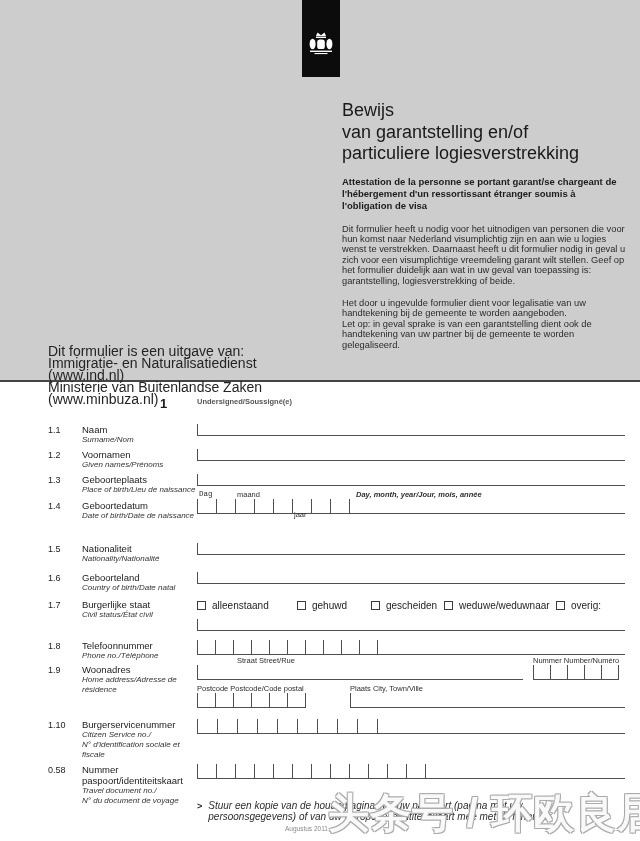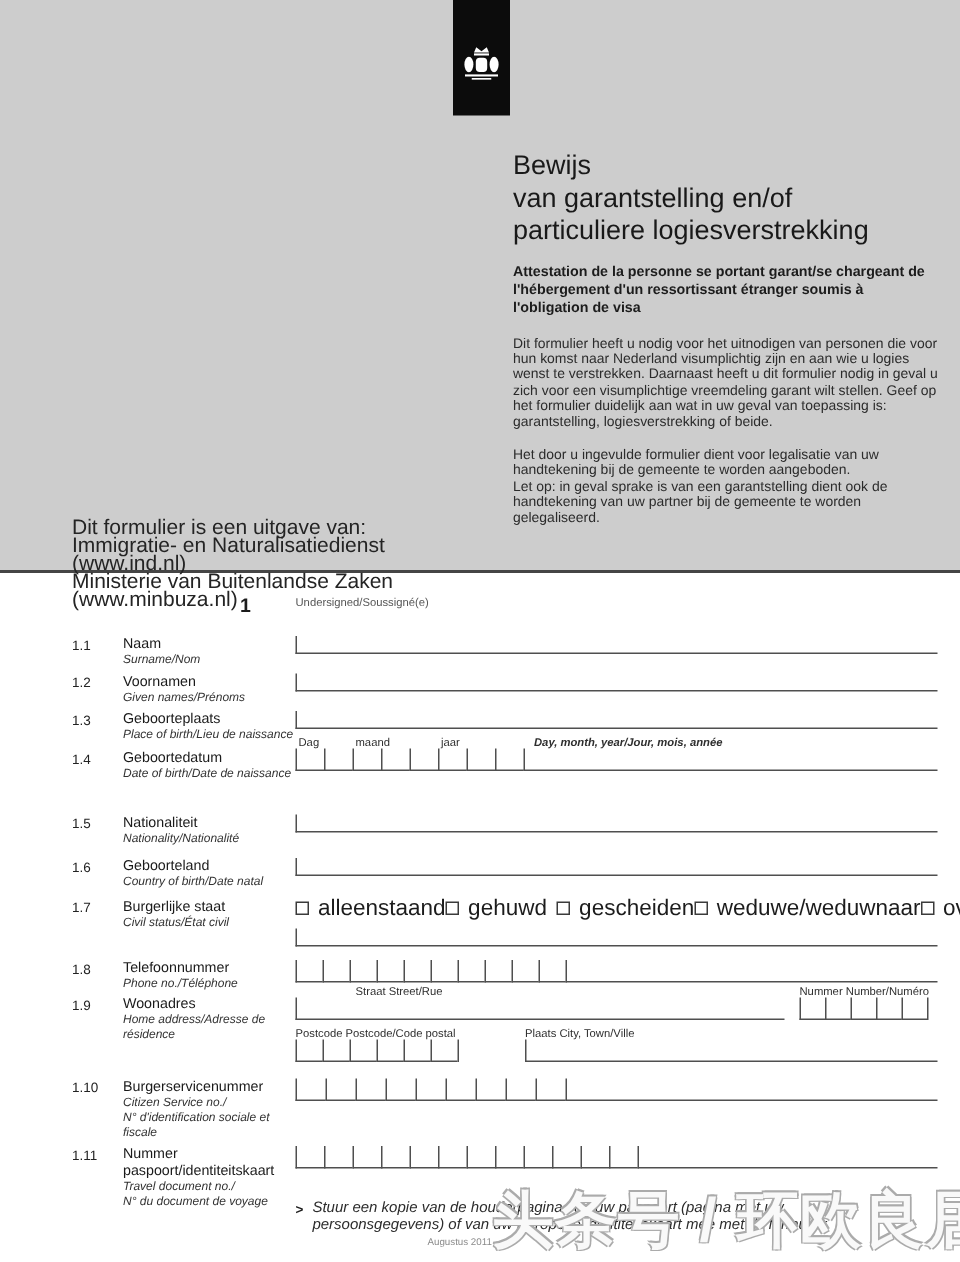--- a/index.html
+++ b/index.html
@@ -19,21 +19,21 @@
   .sub-fr { margin-top:11px; font-size:9.5px; font-weight:700; line-height:12px; }
   .intro { margin-top:12px; font-size:9.3px; line-height:10.4px; color:#2b2b2b; }
   .publisher { position:absolute; left:48px; top:345px; width:285px;
     font-size:14px; line-height:12px; color:#242424; }
 
   
   .form-area { position:relative; padding:14px 15px 0 48px; }
   .section-header { display:flex; margin-left:112px; margin-bottom:13px; }
   .section-number { flex:0 0 37px; font-size:13px; font-weight:700; }
   .section-title { font-size:12.5px; font-weight:700; line-height:15px; }
-  .section-subtitle { font-size:7.5px; color:#555; font-weight:400; margin-top:1px; }
+  .section-subtitle { font-size:7.5px; color:#555; font-weight:700; margin-top:1px; }
 
   .row { display:flex; align-items:flex-start; }
   .label-col { flex:0 0 149px; display:flex; }
   .num { flex:0 0 34px; font-size:9px; padding-top:1px; color:#222; }
   .lbl { font-size:9.5px; line-height:11px; color:#1a1a1a; }
   .sublbl { font-size:8px; line-height:10px; font-style:italic; color:#333; }
   .input-col { flex:1; min-width:0; }
 
   .input-line { height:12px; border-bottom:1px solid #4f4f4f; border-left:1px solid #4f4f4f; }
   .line-bottom { height:15px; border-bottom:1px solid #4f4f4f; border-left:1px solid #4f4f4f; }
@@ -50,27 +50,27 @@
   .cw17 .cell { flex:0 0 17px; } .cw18 .cell { flex:0 0 18px; }
   .cw19 .cell { flex:0 0 19px; } .cw20 .cell { flex:0 0 20px; }
 
   .minilbl { font-size:7.5px; color:#2e2e2e; }
 
   
   .row-date { margin-top:-9px; margin-bottom:22px; }
   .row-date .label-col { padding-top:10px; }
   .date-labels { position:relative; height:9px; }
   .date-labels span { position:absolute; top:0; }
-  .dl-dag { left:2px; } .dl-maand { left:40px; } .dl-jaar { left:97px; }
+  .dl-dag { left:2px;font-family:Liberation Mono, monospace; } .dl-maand { left:40px; } .dl-jaar { left:97px;margin-top:20px; }
   .dl-hint { left:159px; font-style:italic;font-weight:bold; }
 
   
   .row-civil { margin-bottom:9px; }
   .cbrow { display:flex; height:12px; margin-bottom:8px; align-items:center; }
-  .cbopt { display:flex; align-items:center; gap:6px; font-size:15px; }
+  .cbopt { display:flex; align-items:center; gap:6px; font-size:10px; }
   .ow1 { flex:0 0 100px; } .ow2 { flex:0 0 74px; } .ow3 { flex:0 0 73px; }
   .ow4 { flex:0 0 112px; } .ow5 { flex:1; }
   .cb { flex:0 0 9px; width:9px; height:9px; border:1px solid #3b3b3b; background:#fff; }
 
   
   .row-phone { height:15px; margin-bottom:1px; }
 
   
   .row-address { margin-bottom:11px; }
   .row-address .label-col { padding-top:8px; }
@@ -363,21 +363,21 @@
           <span class="cell"></span>
           <span class="cell"></span>
           <span class="cell"></span>
           <span class="comb-fill"></span>
         </div>
     </div>
   </div>
 
   <div class="row">
     <div class="label-col">
-      <span class="num">1.11</span>
+      <span class="num">0.58</span>
       <span>
         <div class="lbl">Nummer paspoort/identiteitskaart</div>
         <div class="sublbl">Travel document no./</div>
         <div class="sublbl">N° du document de voyage</div>
       </span>
     </div>
     <div class="input-col">
       <div class="comb cw19">
           <span class="cell"></span>
           <span class="cell"></span>

